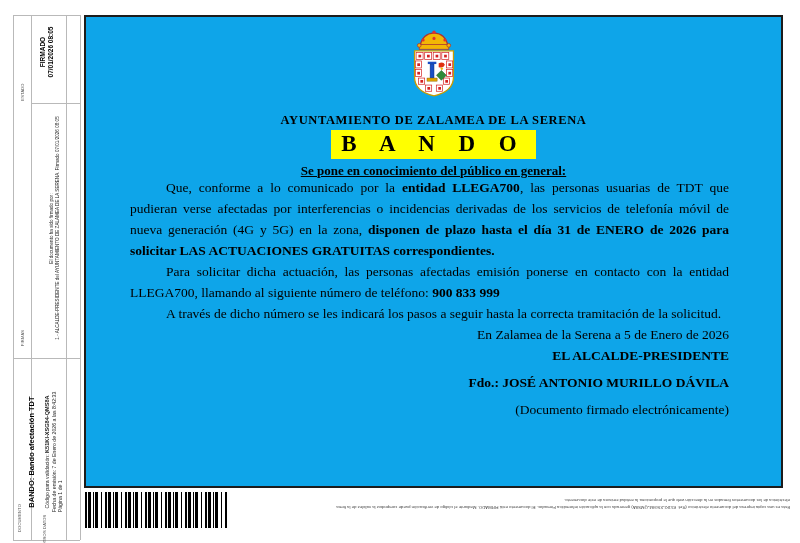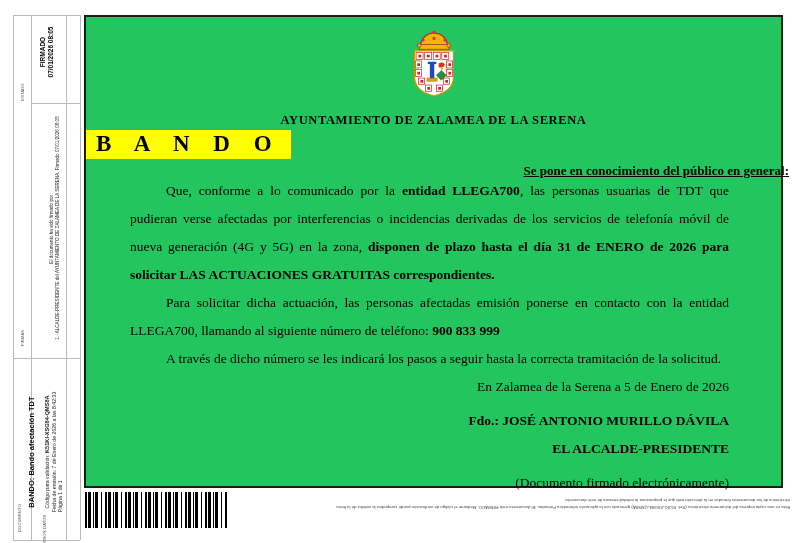--- a/index.html
+++ b/index.html
@@ -14,31 +14,31 @@
        text-align:center;line-height:1.25;}
   .rot.small{font-size:4px;color:#555;letter-spacing:.2px;}
   .estado-val{font-size:6.5px;font-weight:bold;}
   .firmas-txt{font-size:4.6px;color:#222;}
   .doc-title-side{font-size:7.5px;font-weight:bold;}
   .valid-txt{font-size:5.2px;color:#222;}
   .valid-txt b{font-size:5.6px;}
 
   
   .doc{position:absolute;left:84px;top:15px;width:695px;height:469px;
-       border:2px solid #1c1c1c;background:#22c55e;}
+       border:2px solid #1c1c1c;background:#0ea5e9;}
   .crest{position:absolute;left:50%;top:12px;transform:translateX(-50%);}
   .heading{position:absolute;top:96px;width:100%;text-align:center;
            font-weight:bold;font-size:12.5px;letter-spacing:.6px;}
-  .btitle{position:absolute;top:113px;width:100%;}
+  .btitle{position:absolute;top:113px;width:100%;text-align:center;}
   .btitle span{display:inline-block;background:#ffff00;padding:1px 10px 2px 10px;
                font-size:23px;font-weight:bold;letter-spacing:9px;}
-  .subtitle{position:absolute;top:146px;width:100%;text-align:right;
-            font-size:13px;font-weight:bold;text-decoration:underline;padding-left:8px;}
+  .subtitle{position:absolute;top:146px;width:100%;text-align:center;
+            font-size:13px;font-weight:bold;text-decoration:underline;}
   .bodytext{position:absolute;top:160px;left:44px;right:52px;
-            font-size:13.5px;line-height:28px;text-align:justify;}
+            font-size:13.5px;line-height:21px;text-align:justify;}
   .bodytext p{margin:0;text-indent:36px;}
   .center-block{text-align:right;text-indent:0 !important;}
   .gap6{margin-top:6px !important;}
 
   
   .barcode{position:absolute;left:85px;top:492px;width:143px;height:36px;
     background:repeating-linear-gradient(90deg,
       #000 0 2px,#fff 2px 3px,#000 3px 6px,#fff 6px 8px,#000 8px 9px,
       #fff 9px 10px,#000 10px 13px,#fff 13px 16px,#000 16px 17px,#fff 17px 20px);}
   .flipfoot{position:absolute;left:232px;top:497px;width:558px;
@@ -143,22 +143,22 @@
       <span>B A N D O</span>
     </div>
 
     <div class="subtitle">Se pone en conocimiento del público en general:</div>
 
     <div class="bodytext">
       <p><span>Que, conforme a lo comunicado por la </span><b>entidad LLEGA700</b><span>, las personas usuarias de TDT que pudieran verse afectadas por interferencias o incidencias derivadas de los servicios de telefonía móvil de nueva generación (4G y 5G) en la zona, </span><b>disponen de plazo hasta el día 31 de ENERO de 2026 para solicitar LAS ACTUACIONES GRATUITAS correspondientes.</b></p>
       <p><span>Para solicitar dicha actuación, las personas afectadas emisión ponerse en contacto con la entidad LLEGA700, llamando al siguiente número de teléfono: </span><b>900 833 999</b></p>
       <p>A través de dicho número se les indicará los pasos a seguir hasta la correcta tramitación de la solicitud.</p>
       <p class="center-block">En Zalamea de la Serena a 5 de Enero de 2026</p>
+      <p class="center-block" style="font-weight:bold;">EL ALCALDE-PRESIDENTE</p>
       <p class="center-block gap6" style="font-weight:bold;">Fdo.: JOSÉ ANTONIO MURILLO DÁVILA</p>
-      <p class="center-block" style="font-weight:bold;">EL ALCALDE-PRESIDENTE</p>
       <p class="center-block gap6" style="font-weight:normal;">(Documento firmado electrónicamente)</p>
     </div>
   </div>
 
   <div class="barcode"></div>
 
   <div class="flipfoot">
     <div class="l-long">Esta es una copia impresa del documento electrónico (Ref: K51KI-XSG84-QMS8A) generada con la aplicación informática Firmadoc. El documento está FIRMADO. Mediante el código de verificación puede comprobar la validez de la firma</div>
     <div class="l-short">electrónica de los documentos firmados en la dirección web que le proporciona la entidad emisora de este documento.</div>
   </div>

